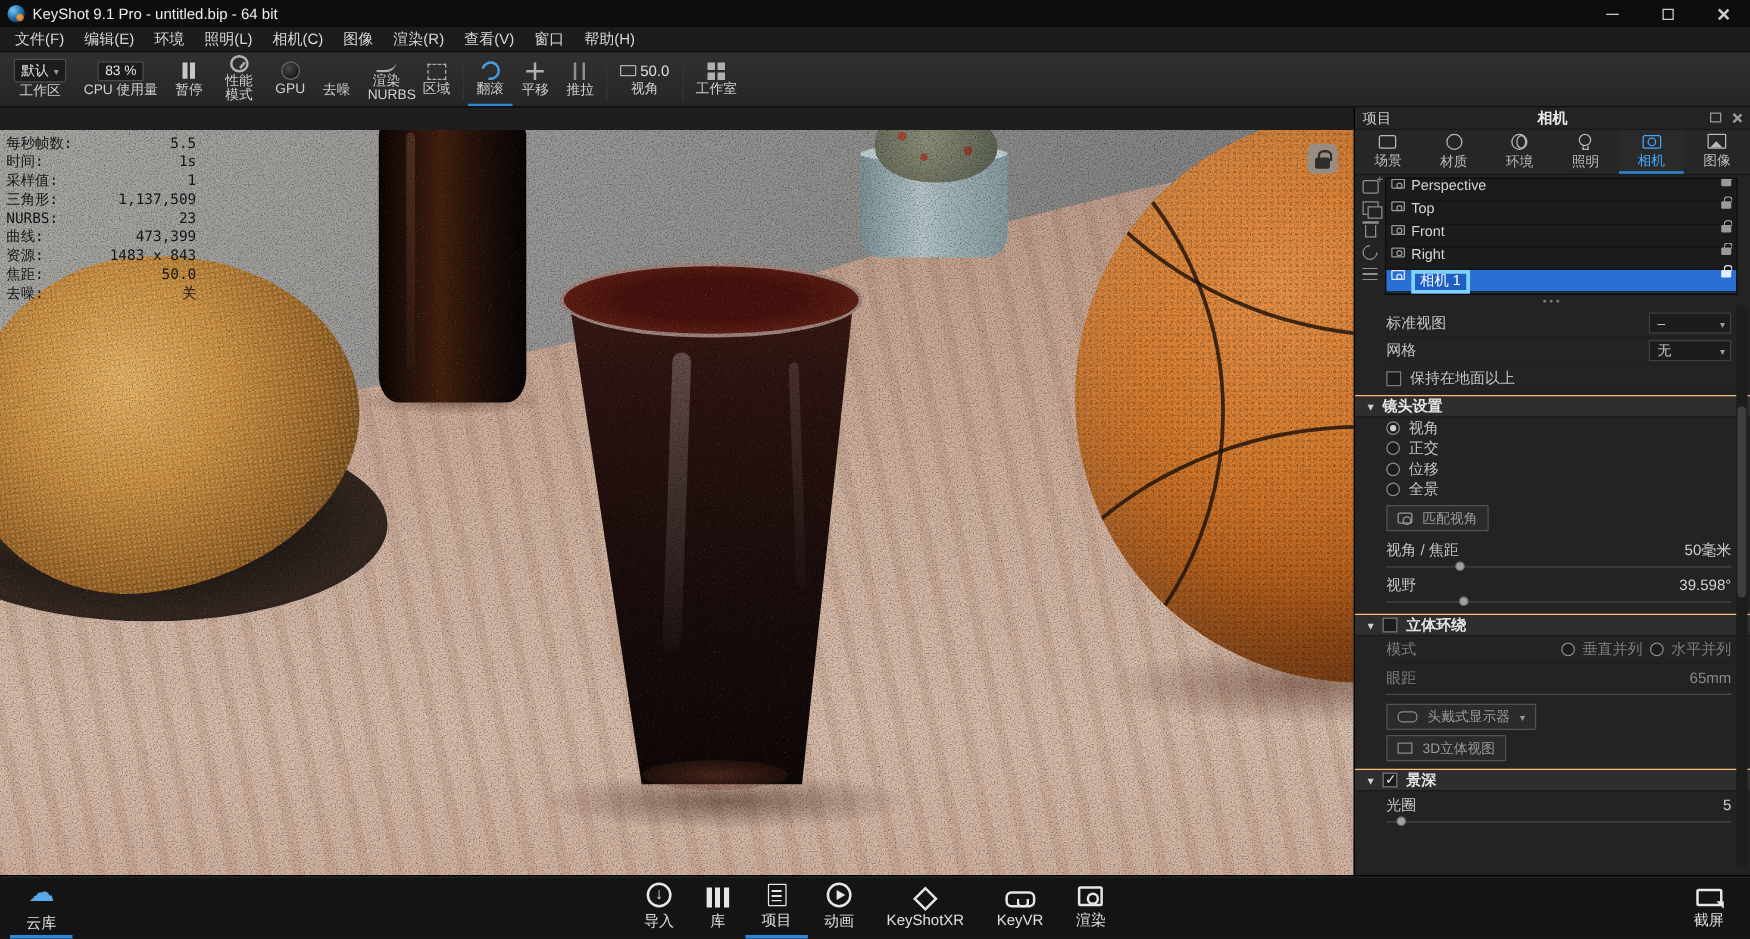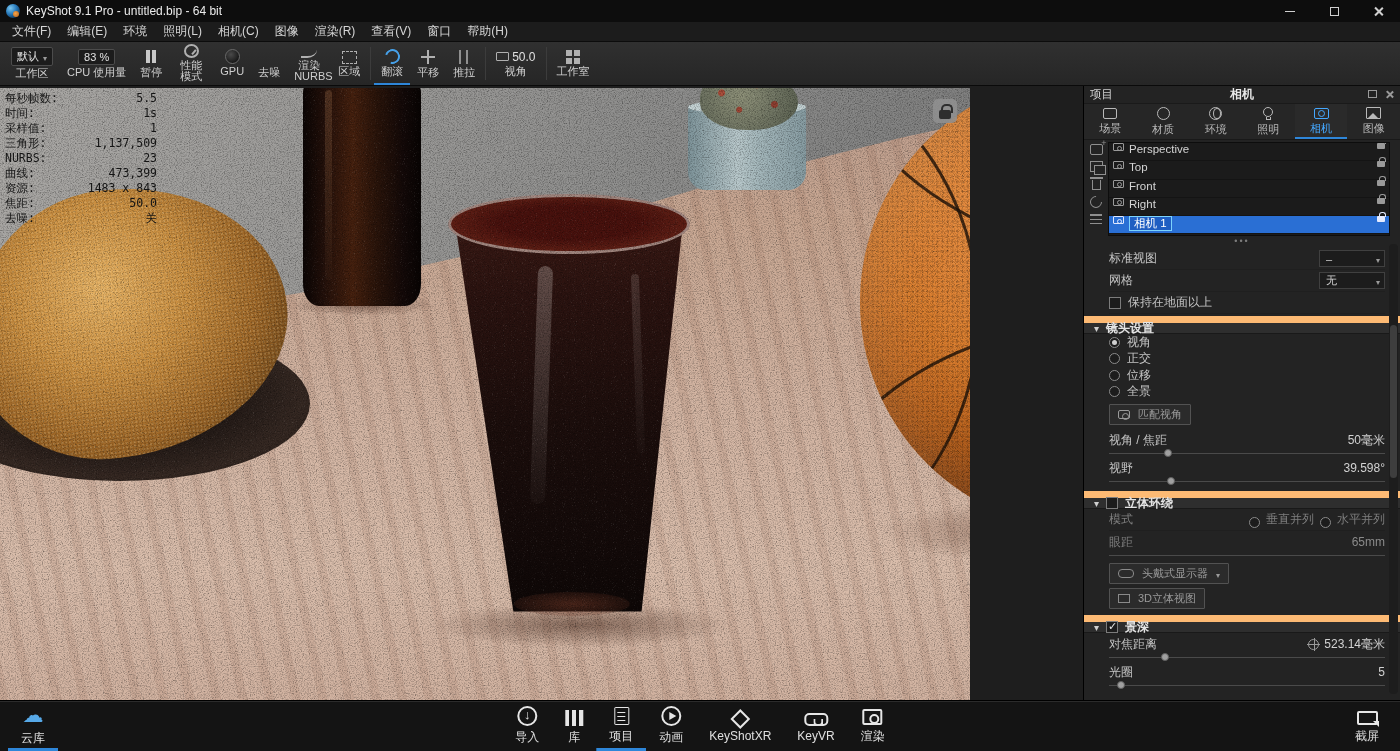--- a/index.html
+++ b/index.html
@@ -47,21 +47,21 @@
   .ic-fovcam { width:13px; height:9px; border:1.5px solid #b0b0b0; border-radius:1px; display:inline-block; margin-right:3px; }
   .ic-studio { width:14px; height:14px; margin:0 auto; background:
       linear-gradient(#b0b0b0,#b0b0b0) 0 0/6px 6px no-repeat,
       linear-gradient(#b0b0b0,#b0b0b0) 8px 0/6px 6px no-repeat,
       linear-gradient(#b0b0b0,#b0b0b0) 0 8px/6px 6px no-repeat,
       linear-gradient(#b0b0b0,#b0b0b0) 8px 8px/6px 6px no-repeat; }
   .fov-val { display:flex; align-items:center; font-size:12px; color:#e0e0e0; }
   .vsep { width:1px; background:#171717; border-right:1px solid #3c3c3c; margin:5px 3px; }
 
   
-  .viewport { position:absolute; left:0; top:88px; width:970px; height:614px; overflow:hidden; background:linear-gradient(105deg,#a9a7a4 0%, #999896 35%, #8a8a89 65%, #787878 100%); }
+  .viewport { position:absolute; left:0; top:104px; width:1083px; height:614px; overflow:hidden; background:linear-gradient(105deg,#a9a7a4 0%, #999896 35%, #8a8a89 65%, #787878 100%); }
   .vp-table { position:absolute; left:0; top:0; width:1083px; height:614px;
       background:
         repeating-linear-gradient(78deg, rgba(125,78,58,.10) 0 9px, rgba(0,0,0,0) 9px 26px),
         linear-gradient(180deg,#bb9b8b 0%, #c8a792 22%, #d2b4a2 52%, #d9bdab 78%, #d1b2a0 100%);
       clip-path:polygon(0 254px, 300px 205px, 500px 160px, 700px 100px, 900px 50px, 1083px 10px, 1083px 614px, 0 614px); }
   .vp-plate { position:absolute; left:-70px; top:238px; width:380px; height:155px; border-radius:50%; background:radial-gradient(ellipse at 50% 45%, #1e1613 35%, #352822 68%, #150f0c 100%); }
   .vp-loaf2 { position:absolute; left:-45px; top:160px; width:230px; height:200px; border-radius:50% 50% 45% 55%; background:radial-gradient(circle at 45% 40%, #4a382a, #2c2119 70%, #1b140f); }
   .vp-bread { position:absolute; left:-30px; top:100px; width:318px; height:268px; transform:rotate(-7deg);
       border-radius:46% 54% 58% 42% / 55% 50% 50% 45%;
       background:
@@ -143,34 +143,34 @@
   .t-del { width:9px; height:10px; border:1.5px solid currentColor; border-top:none; margin-top:2px; }
   .t-del::before { content:""; position:absolute; left:-3px; top:-3px; width:13px; height:1.5px; background:currentColor; }
   .t-reset { width:12px; height:12px; border:1.5px solid currentColor; border-radius:50%; border-top-color:transparent; transform:rotate(45deg); }
   .t-keys { width:12px; height:10px; background:repeating-linear-gradient(180deg, currentColor 0 1.5px, transparent 1.5px 4.5px); }
   .p-list { position:absolute; left:24px; right:10px; top:0; bottom:0; background:#1b1b1b; border:1px solid #0d0d0d; overflow:hidden; }
   .cam-row { display:flex; align-items:flex-start; height:18.3px; padding:0 4px; gap:5px; color:#d4d4d4; font-size:11.5px; border-bottom:1px solid #141414; }
   .cam-row.sel { background:#2a6fd4; color:#fff; }
   .cam-ico { width:11px; height:8px; border:1px solid #9a9a9a; border-radius:1px; position:relative; flex:none; }
   .cam-ico::after { content:""; position:absolute; left:3px; top:1.5px; width:3px; height:3px; border:1px solid #9a9a9a; border-radius:50%; }
   .cam-row.sel .cam-ico,.cam-row.sel .cam-ico::after { border-color:#dfe8ff; }
-  .editbox { border:1px solid #7dd3fc; background:#1f5ec2; padding:0 4px; line-height:13px; }
+  .editbox { border:3px solid #7dd3fc; background:#1f5ec2; padding:0 4px; line-height:13px; }
   .mini-lock { margin-left:auto; position:relative; width:8px; height:6px; background:#9a9a9a; border-radius:1px; flex:none; }
   .mini-lock::before { content:""; position:absolute; left:1.5px; top:-4px; width:5px; height:4px; border:1px solid #9a9a9a; border-bottom:none; border-radius:3px 3px 0 0; }
   .cam-row.sel .mini-lock { background:#e4ebff; } .cam-row.sel .mini-lock::before { border-color:#e4ebff; }
   .p-handle { height:12px; text-align:center; color:#7c7c7c; font-size:9px; letter-spacing:2px; line-height:10px; }
 
   .props { padding:0 15px 0 25px; }
   .prow { display:flex; align-items:center; height:22px; border-bottom:1px solid #1f1f1f; }
   .plabel { color:#c4c4c4; }
   .dim .plabel, .dim { color:#7e7e7e; }
   .dd { margin-left:auto; display:flex; align-items:center; justify-content:space-between; width:66px; height:17px; background:#1c1c1c; border:1px solid #404040; padding:0 4px 0 6px; font-size:11px; color:#cfcfcf; }
   .cb { width:12px; height:12px; border:1px solid #7c7c7c; background:#1c1c1c; margin-right:7px; flex:none; position:relative; }
   .cb.checked::after { content:"✓"; position:absolute; left:1px; top:-2px; font-size:11px; color:#e8e8e8; }
-  .sect { height:18px; display:flex; align-items:center; gap:7px; background:#2e2e2e; border-top:7px solid #fdba74; border-bottom:1px solid #191919; padding-left:10px; margin-top:2px; }
+  .sect { height:18px; display:flex; align-items:center; gap:7px; background:#2e2e2e; border-top:1px solid #fdba74; border-bottom:1px solid #191919; padding-left:10px; margin-top:2px; }
   .sect b { color:#e4e4e4; font-size:12px; font-weight:bold; }
   .carat::after { content:"▾"; color:#cfcfcf; font-size:10px; }
   .sect .cb { margin-right:0; }
   .rrow { display:flex; align-items:center; height:16.5px; gap:7px; }
   .radio { width:11px; height:11px; border:1px solid #8a8a8a; border-radius:50%; background:#1c1c1c; position:relative; flex:none; }
   .radio.sel::after { content:""; position:absolute; inset:2px; border-radius:50%; background:#cfcfcf; }
   .pbtn { display:inline-flex; align-items:center; gap:8px; border:1px solid #525252; background:#2b2b2b; color:#9a9a9a; font-size:11px; padding:2px 8px; margin:4px 0; border-radius:1px; }
   .srow { padding-top:3px; height:28px; }
   .sline { display:flex; justify-content:space-between; align-items:center; height:16px; }
   .pval { color:#d2d2d2; }
@@ -530,21 +530,21 @@
 
     <div class="spacer4"></div>
     <div class="sect">
       <span class="carat"></span>
       <span class="cb"></span>
       <b>立体环绕</b>
     </div>
     <div class="props dim">
       <div class="prow">
         <span class="plabel">模式</span>
-        <span style="margin-left:auto; display:flex; align-items:flex-end; gap:6px;">
+        <span style="margin-left:auto; display:flex; align-items:center; gap:6px;">
           <span class="radio"></span>
             <span>垂直并列</span>
           <span class="radio"></span>
             <span>水平并列</span>
         </span>
       </div>
       <div class="srow">
         <div class="sline">
             <span class="plabel">眼距</span>
             <span class="pval">65mm</span>
@@ -564,29 +564,20 @@
     </div>
 
     <div class="sect">
       <span class="carat"></span>
       <span class="cb checked"></span>
       <b>景深</b>
     </div>
     <div class="props">
       <div class="srow">
         <div class="sline">
-          <span class="plabel">对焦距离</span>
-          <span class="pval"><span class="target-i"></span><span>523.14毫米</span></span>
-        </div>
-        <div class="track">
-            <div class="thumb" style="left:19%"></div>
-          </div>
-      </div>
-      <div class="srow">
-        <div class="sline">
             <span class="plabel">光圈</span>
             <span class="pval">5</span>
           </div>
         <div class="track">
             <div class="thumb" style="left:3%"></div>
           </div>
       </div>
     </div>
 
     <div class="vscroll">

